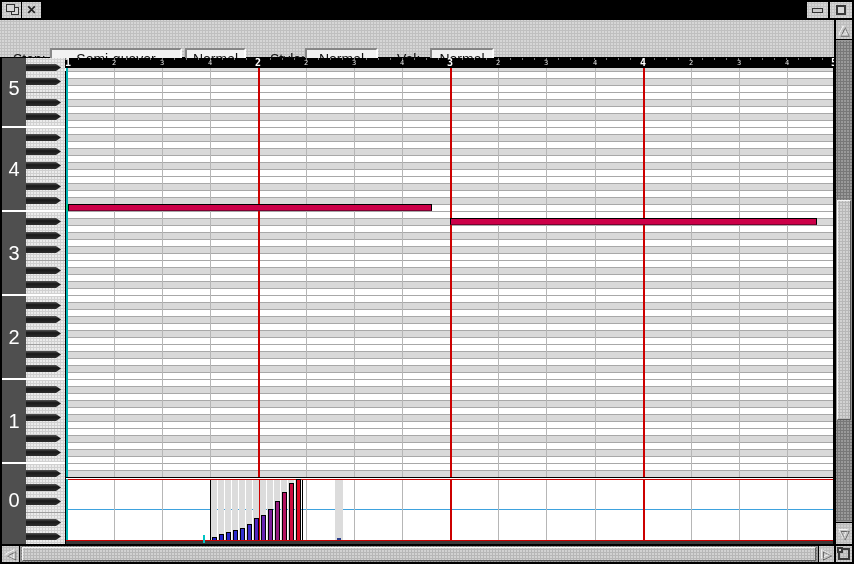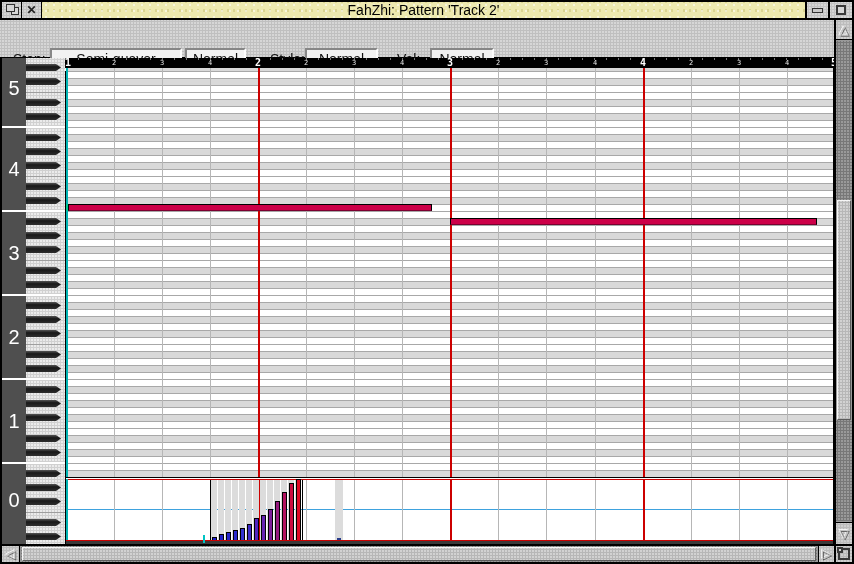--- a/index.html
+++ b/index.html
@@ -41,21 +41,20 @@
 </head>
 <body>
 
 <div id="win">
 
   <div class="tbbtn" style="left:2px;width:19px">
     <div class="abs" style="left:9px;top:5px;width:8px;height:8px;border:1px solid #333;background:#d6d6d6"></div>
     <div class="abs" style="left:4px;top:2px;width:9px;height:8px;border:1px solid #333;background:#d6d6d6"></div>
   </div>
   <div class="tbbtn" style="left:22px;width:19px;text-align:center;font-size:12px;font-weight:bold;line-height:16px;color:#222">✕</div>
-  <div class="abs marble" style="left:42px;top:2px;width:763px;height:16px;text-align:center;line-height:16px;font-size:14px;color:#000">FahZhi: Pattern 'Track 2'</div>
   <div class="tbbtn" style="left:807px;width:21px">
     <div class="abs" style="left:5px;top:6px;width:11px;height:5px;border:1px solid #333;background:#c8c8c8"></div>
   </div>
   <div class="tbbtn" style="left:830px;width:22px">
     <div class="abs" style="left:6px;top:3px;width:10px;height:10px;border:2px solid #3a3a3a;background:#d6d6d6"></div>
   </div>
 
   <div class="abs graybg stipple" id="toolbar" style="left:0;top:20px;width:834px;height:37px">
     <span class="tlabel" style="left:13px">Step:</span>
     <div class="field" style="left:50px;width:132px">Semi-quaver</div>

